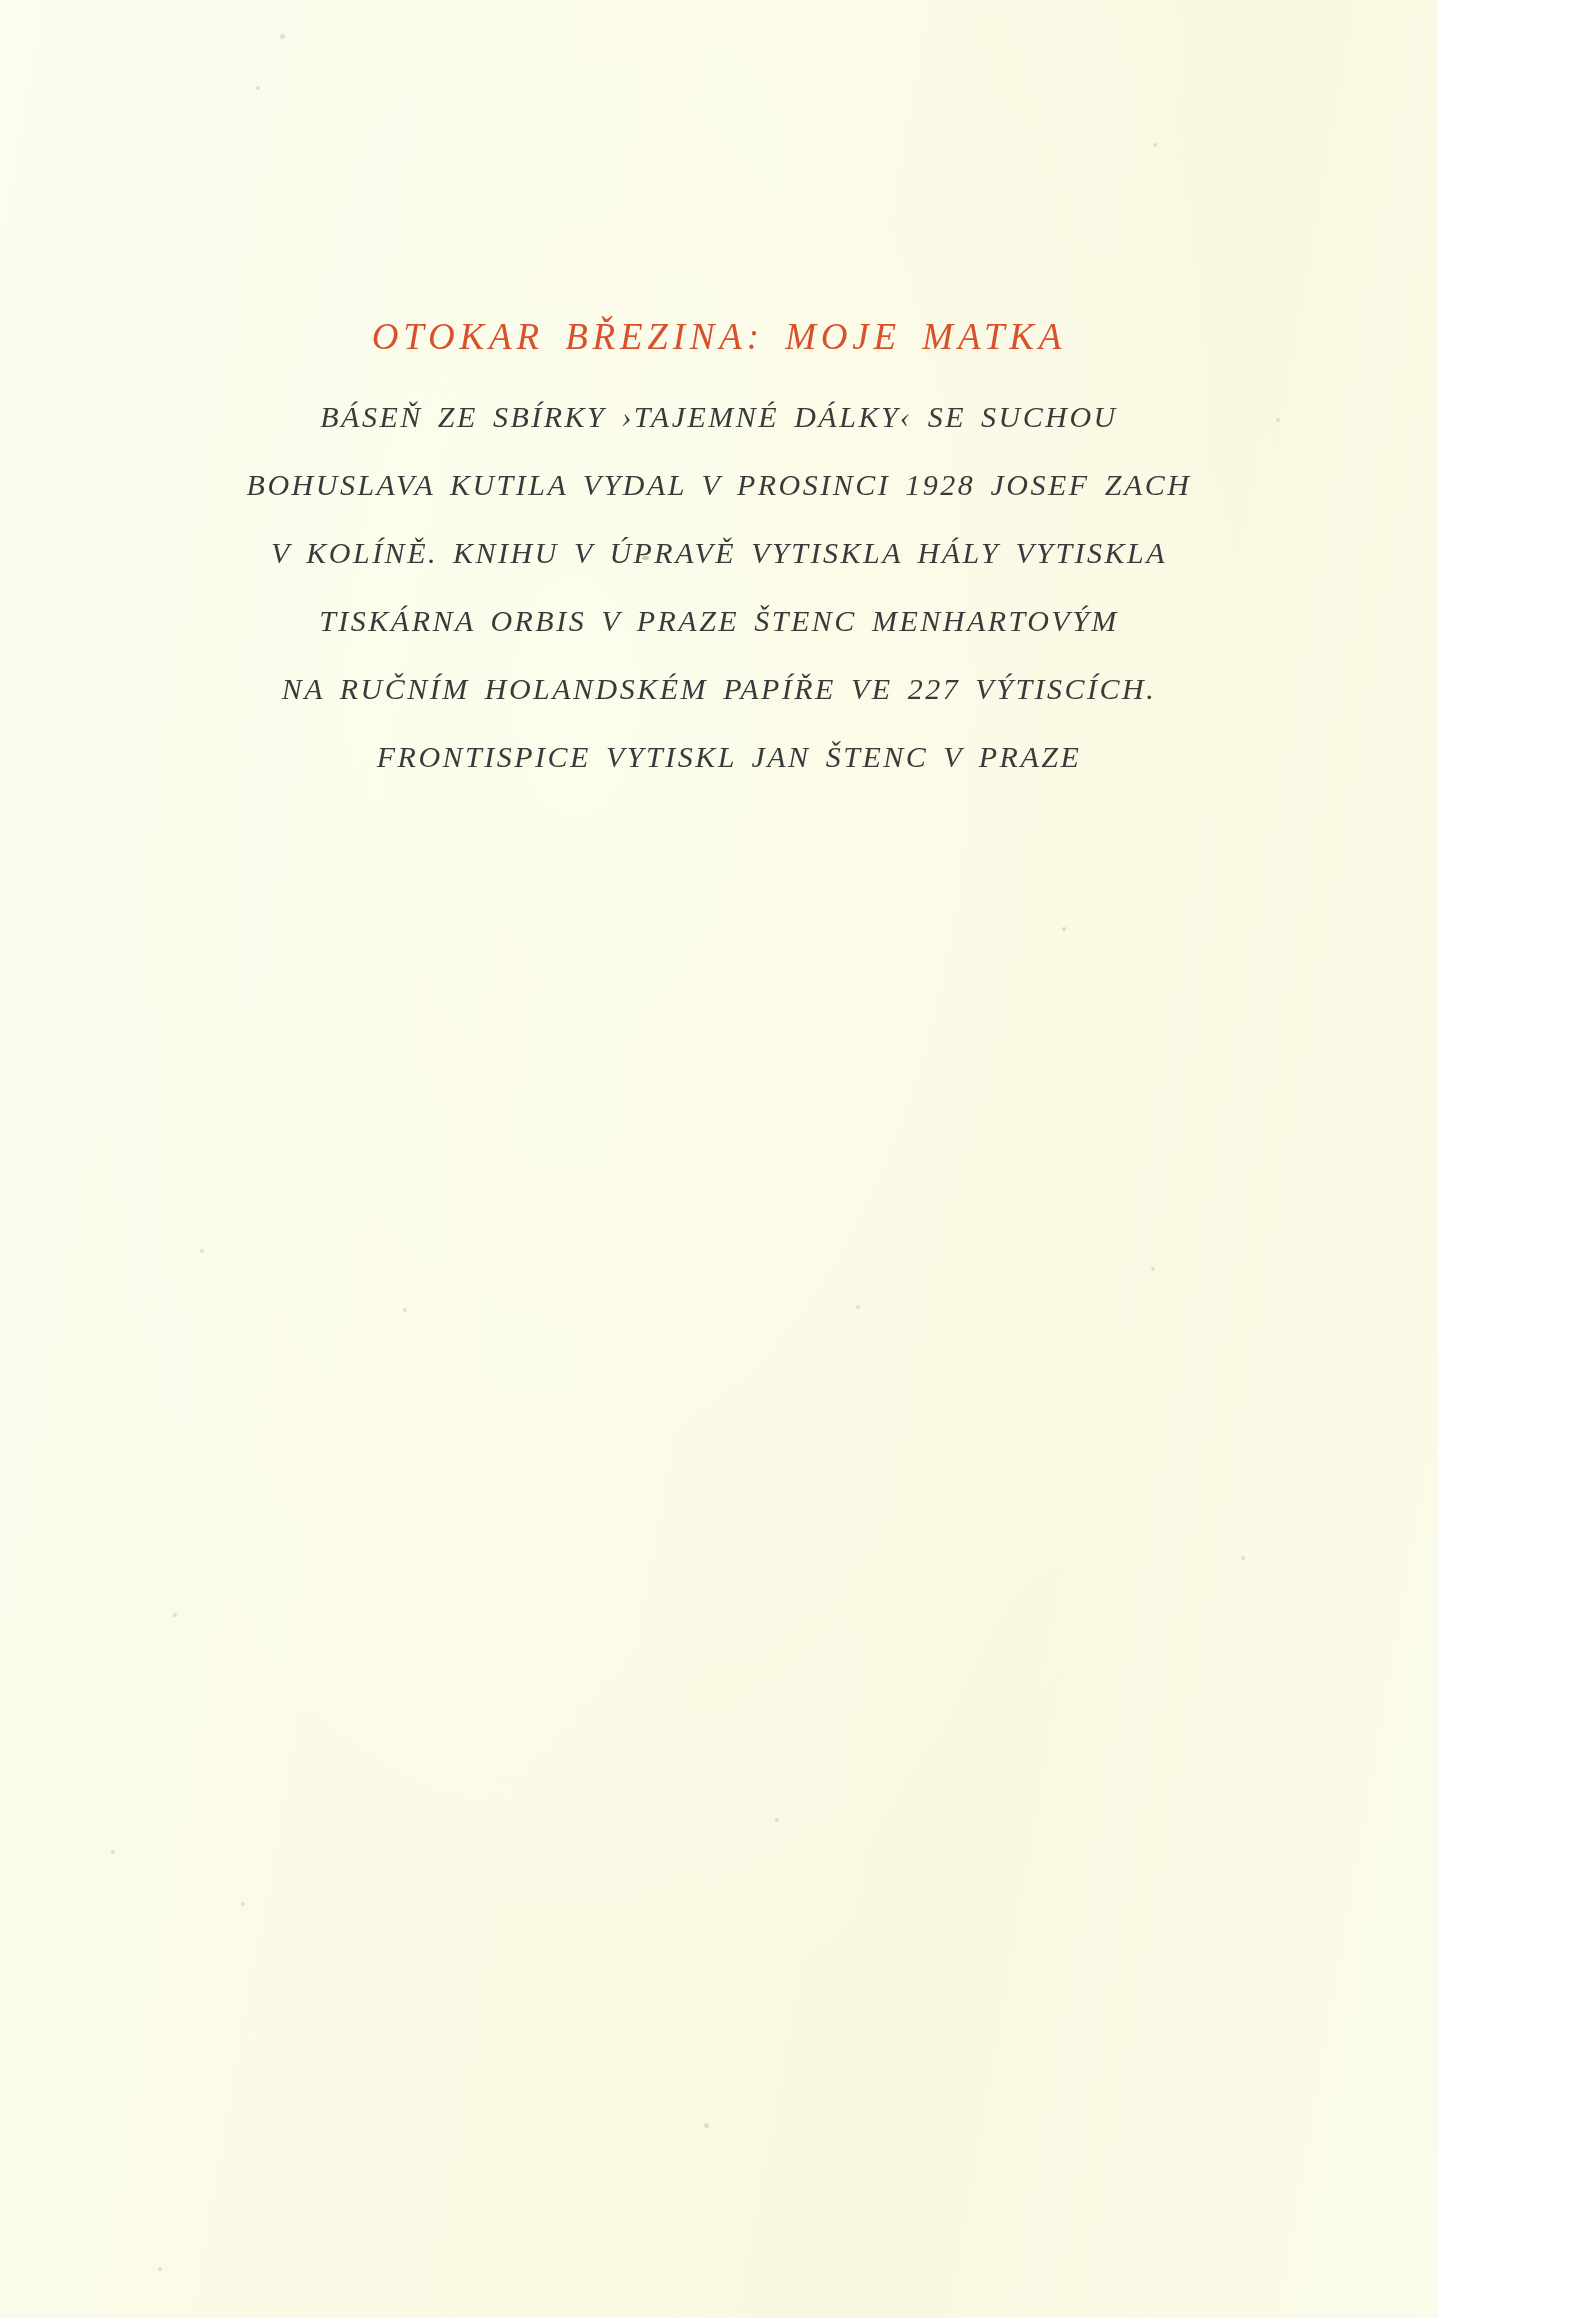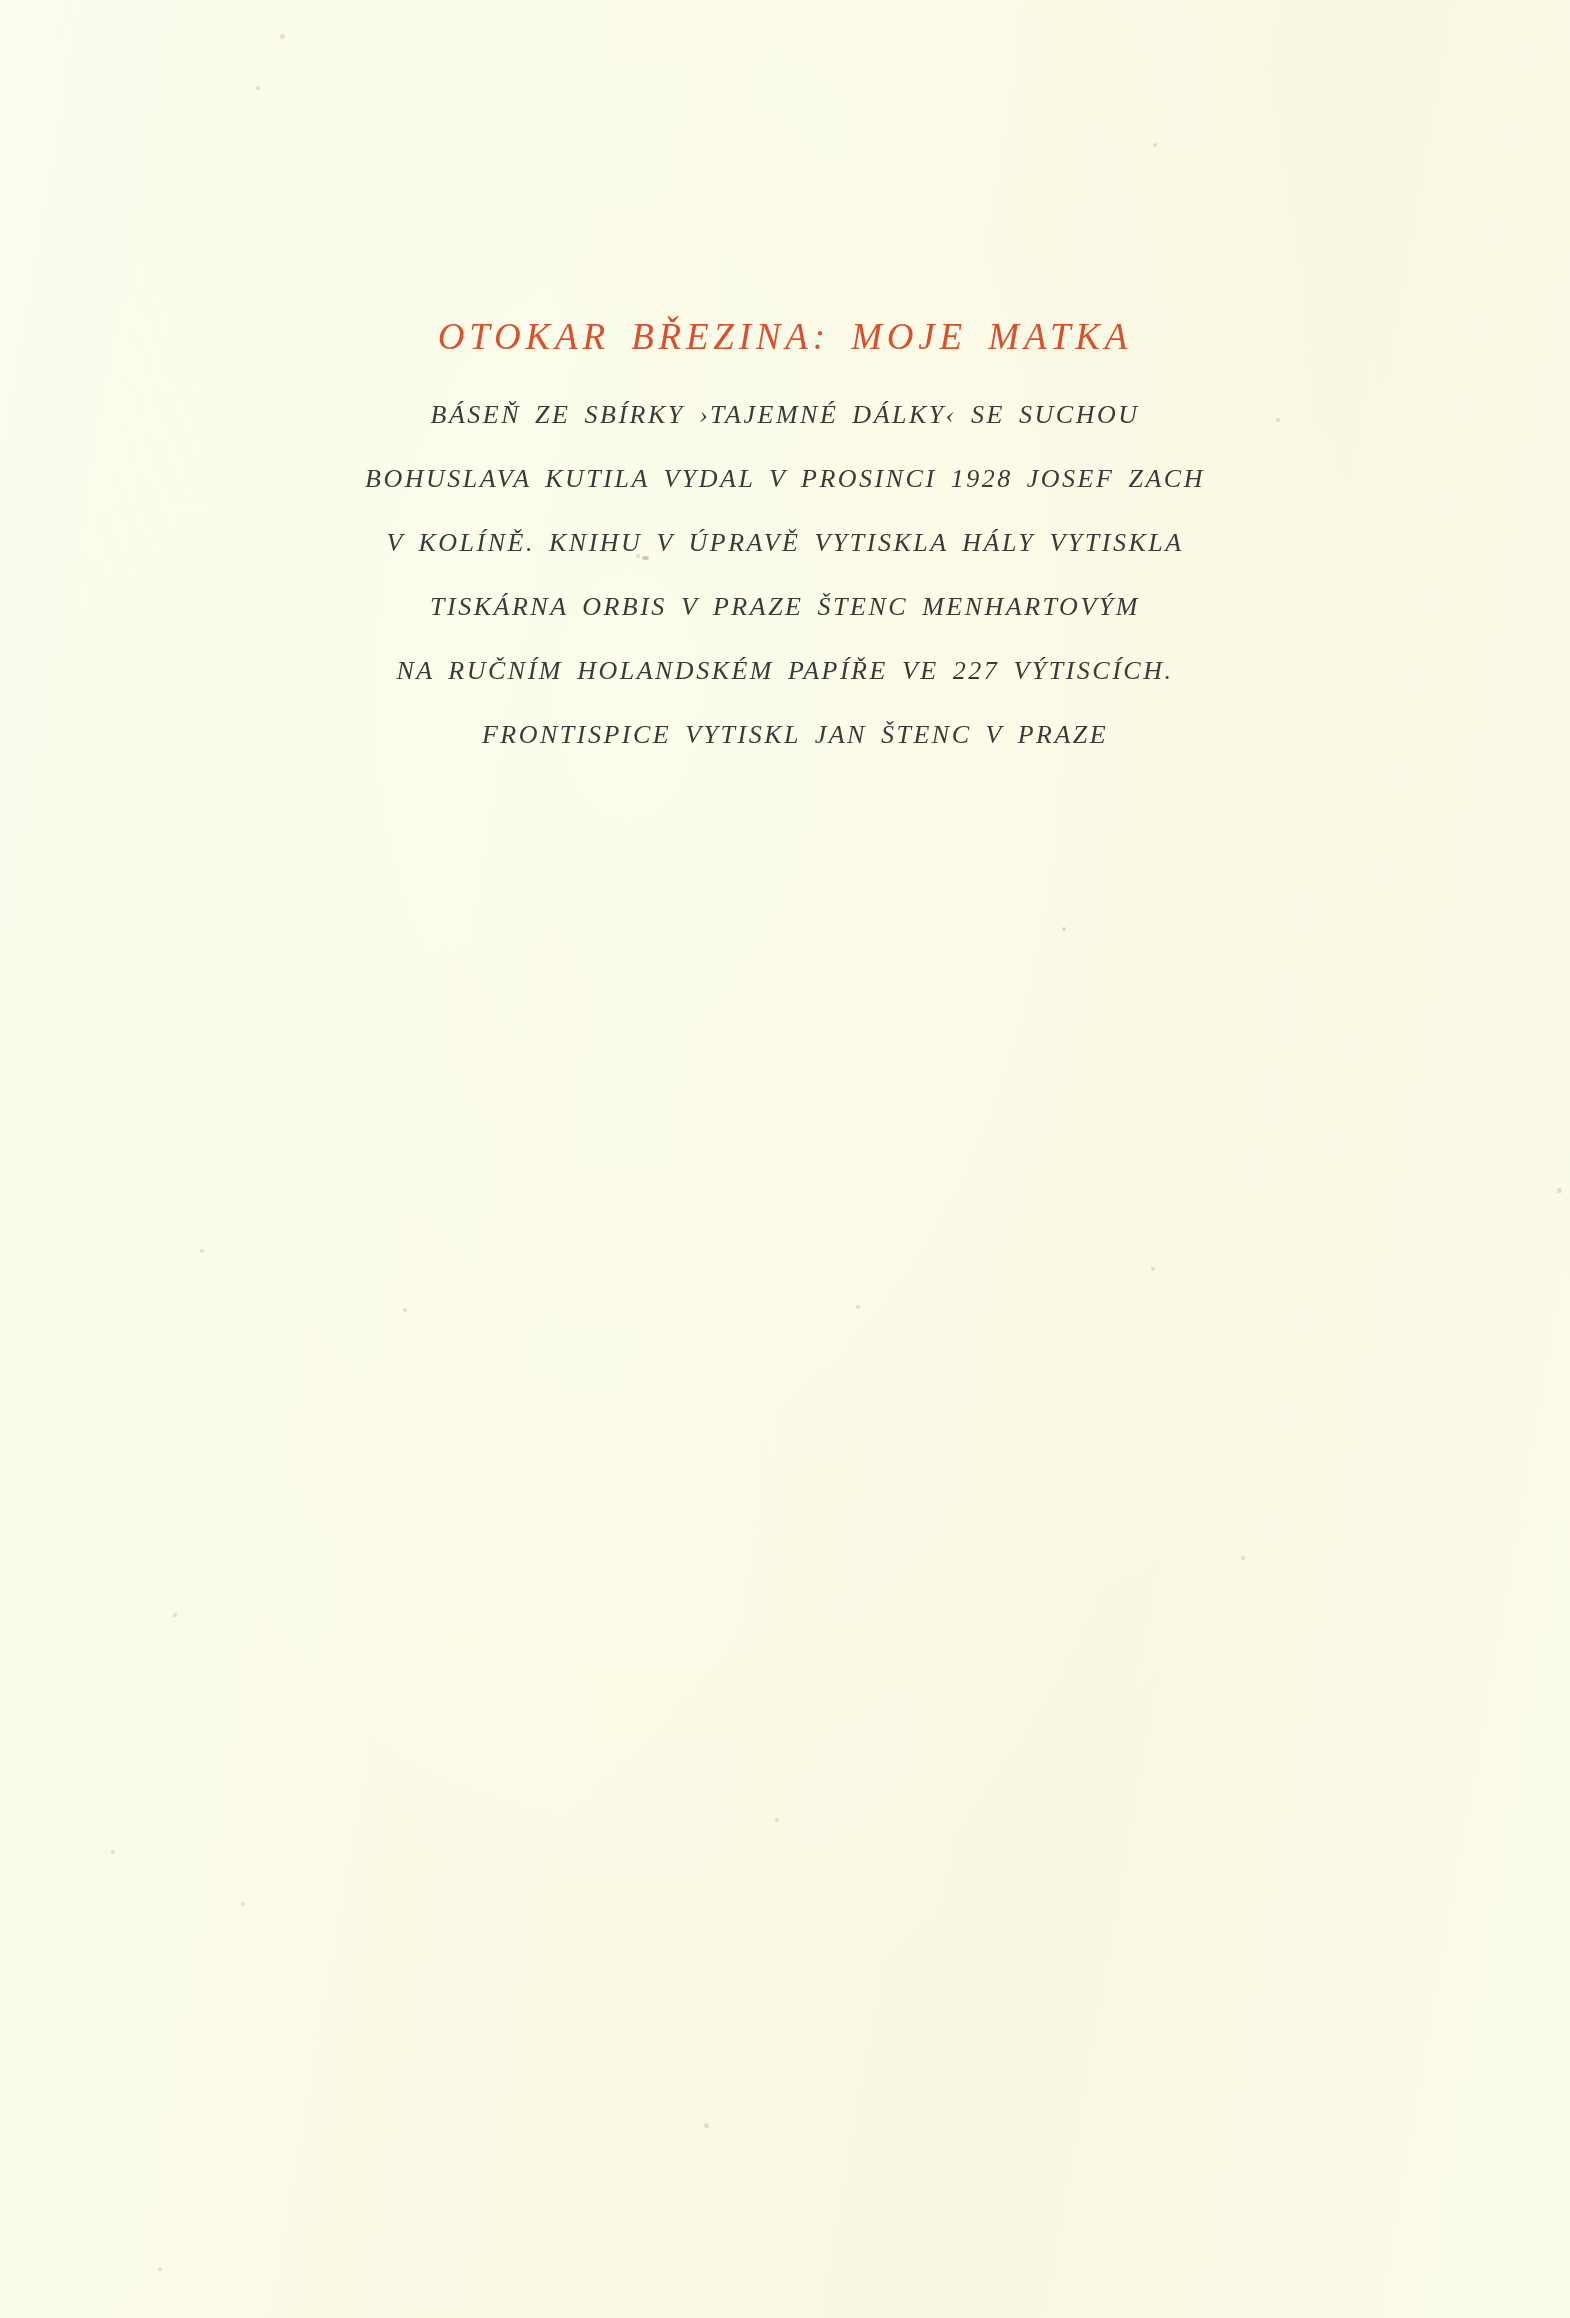--- a/index.html
+++ b/index.html
@@ -5,21 +5,21 @@
   html, body {
     margin: 0;
     padding: 0;
   }
   body {
     background: #ffffff;
     font-family: "Liberation Serif", serif;
   }
   .page {
     position: relative;
-    width: 1570px;
+    width: 1438px;
     height: 2319px;
     background: #bef264;
     overflow: hidden;
   }
   
   .paper-tone {
     position: absolute;
     inset: 0;
     background:
       radial-gradient(ellipse at 40% 30%, rgba(255,255,240,0.55) 0%, rgba(250,250,226,0) 60%),
@@ -47,21 +47,21 @@
     font-size: 37px;
     letter-spacing: 4.8px;
     word-spacing: 7.3px;
     margin-bottom: 42px;
     white-space: nowrap;
   }
   .body-line {
     color: #3a3a3c;
     font-family: "Liberation Serif", serif;
     font-style: italic;
-    font-size: 26px;
+    font-size: 30px;
     letter-spacing: 2.5px;
     word-spacing: 5.1px;
     margin-bottom: 34px;
     white-space: nowrap;
   }
   .body-line.last {
     margin-bottom: 0;
     padding-left: 20px;
   }
   .body-line.indented {

